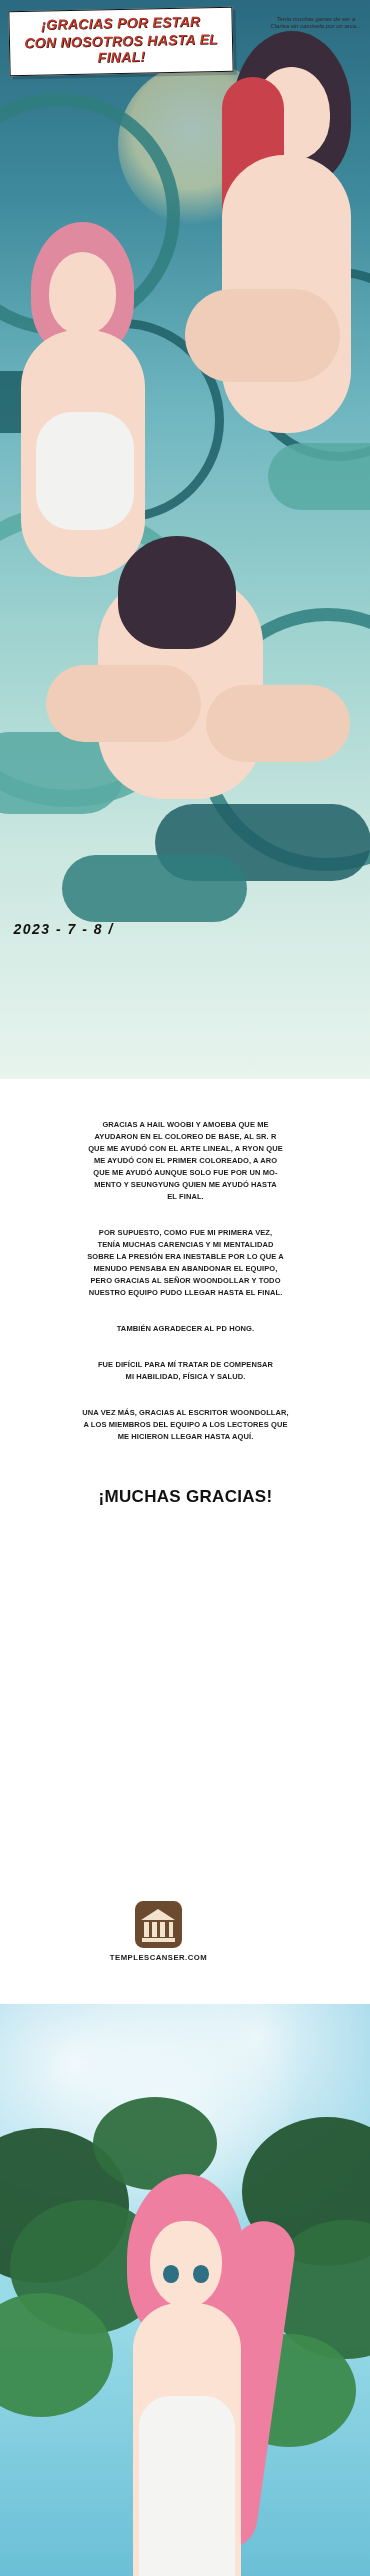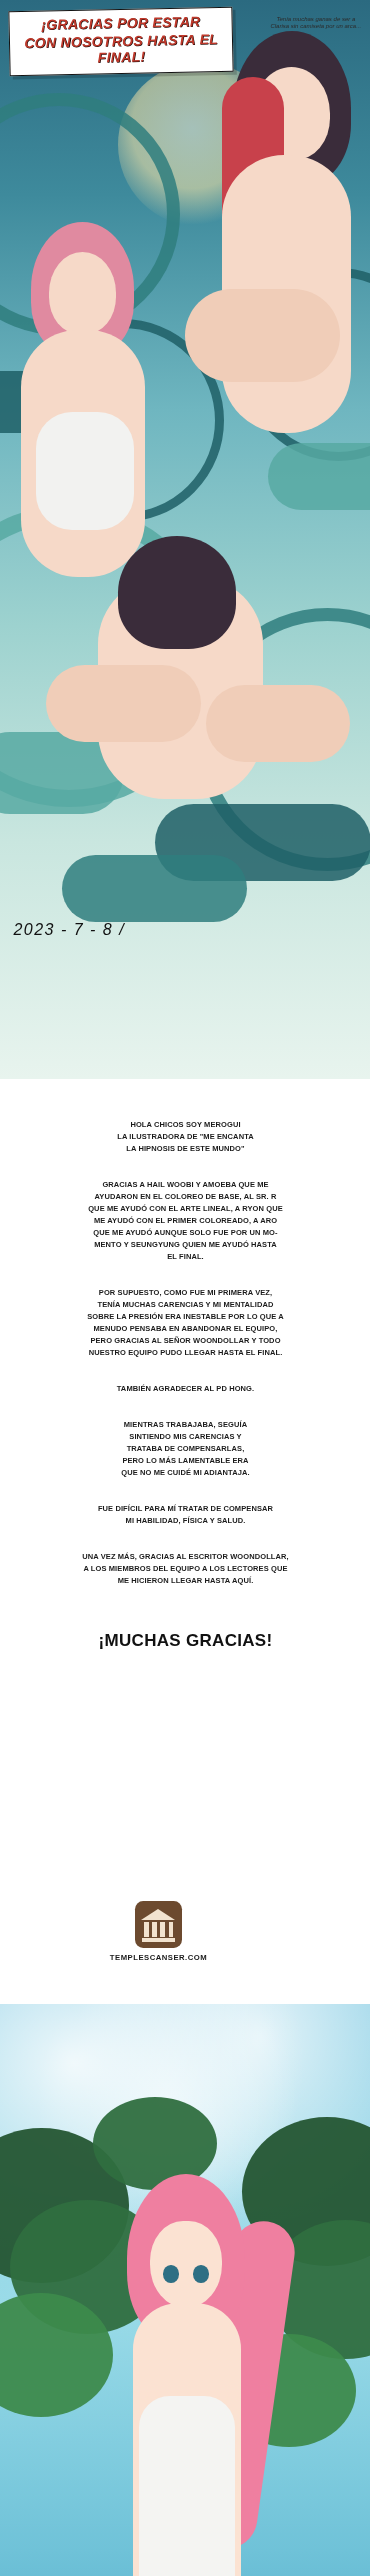--- a/index.html
+++ b/index.html
@@ -107,22 +107,22 @@
     font-size: 6px;
     line-height: 7.2px;
     text-align: center;
     font-style: italic;
   }
 
   .date-stamp {
     position: absolute;
     left: 13.4px;
     top: 921px;
-    font-size: 16px;
-    font-weight: normal;
+    font-size: 14px;
+    font-weight: bold;
     color: #111;
     letter-spacing: 1.5px;
     font-style: italic;
   }
   .signature-block {
     position: absolute;
     left: 0;
     top: 952px;
     width: 371px;
     height: 127px;
@@ -342,42 +342,34 @@
       <span class="l2">CON NOSOTROS HASTA EL FINAL!</span>
     </div>
 
     <div class="note-bubble">Tenía muchas ganas de ser a Clarisa sin camiseta por un arca...</div>
 
     <div class="date-stamp">2023 - 7 - 8 /</div>
 
   </div>
 
   <div class="letter">
-    <p style="white-space: pre-line;">HOLA CHICOS SOY MEROGUI
-LA ILUSTRADORA DE "ME ENCANTA
-LA HIPNOSIS DE ESTE MUNDO"</p>
     <p style="white-space: pre-line;">GRACIAS A HAIL WOOBI Y AMOEBA QUE ME
 AYUDARON EN EL COLOREO DE BASE, AL SR. R
 QUE ME AYUDÓ CON EL ARTE LINEAL, A RYON QUE
 ME AYUDÓ CON EL PRIMER COLOREADO, A ARO
 QUE ME AYUDÓ AUNQUE SOLO FUE POR UN MO-
 MENTO Y SEUNGYUNG QUIEN ME AYUDÓ HASTA
 EL FINAL.</p>
     <p style="white-space: pre-line;">POR SUPUESTO, COMO FUE MI PRIMERA VEZ,
 TENÍA MUCHAS CARENCIAS Y MI MENTALIDAD
 SOBRE LA PRESIÓN ERA INESTABLE POR LO QUE A
 MENUDO PENSABA EN ABANDONAR EL EQUIPO,
 PERO GRACIAS AL SEÑOR WOONDOLLAR Y TODO
 NUESTRO EQUIPO PUDO LLEGAR HASTA EL FINAL.</p>
     <p style="white-space: pre-line;">TAMBIÉN AGRADECER AL PD HONG.</p>
-    <p style="white-space: pre-line;">MIENTRAS TRABAJABA, SEGUÍA
-SINTIENDO MIS CARENCIAS Y
-TRATABA DE COMPENSARLAS,
-PERO LO MÁS LAMENTABLE ERA
-QUE NO ME CUIDÉ MI ADIANTAJA.</p>
     <p style="white-space: pre-line;">FUE DIFÍCIL PARA MÍ TRATAR DE COMPENSAR
 MI HABILIDAD, FÍSICA Y SALUD.</p>
     <p style="white-space: pre-line;">UNA VEZ MÁS, GRACIAS AL ESCRITOR  WOONDOLLAR,
 A LOS MIEMBROS DEL EQUIPO A LOS LECTORES QUE
 ME HICIERON LLEGAR HASTA AQUÍ.</p>
 
     <div class="thanks">¡MUCHAS GRACIAS!</div>
   </div>
 
   <div class="logo-wrap">

